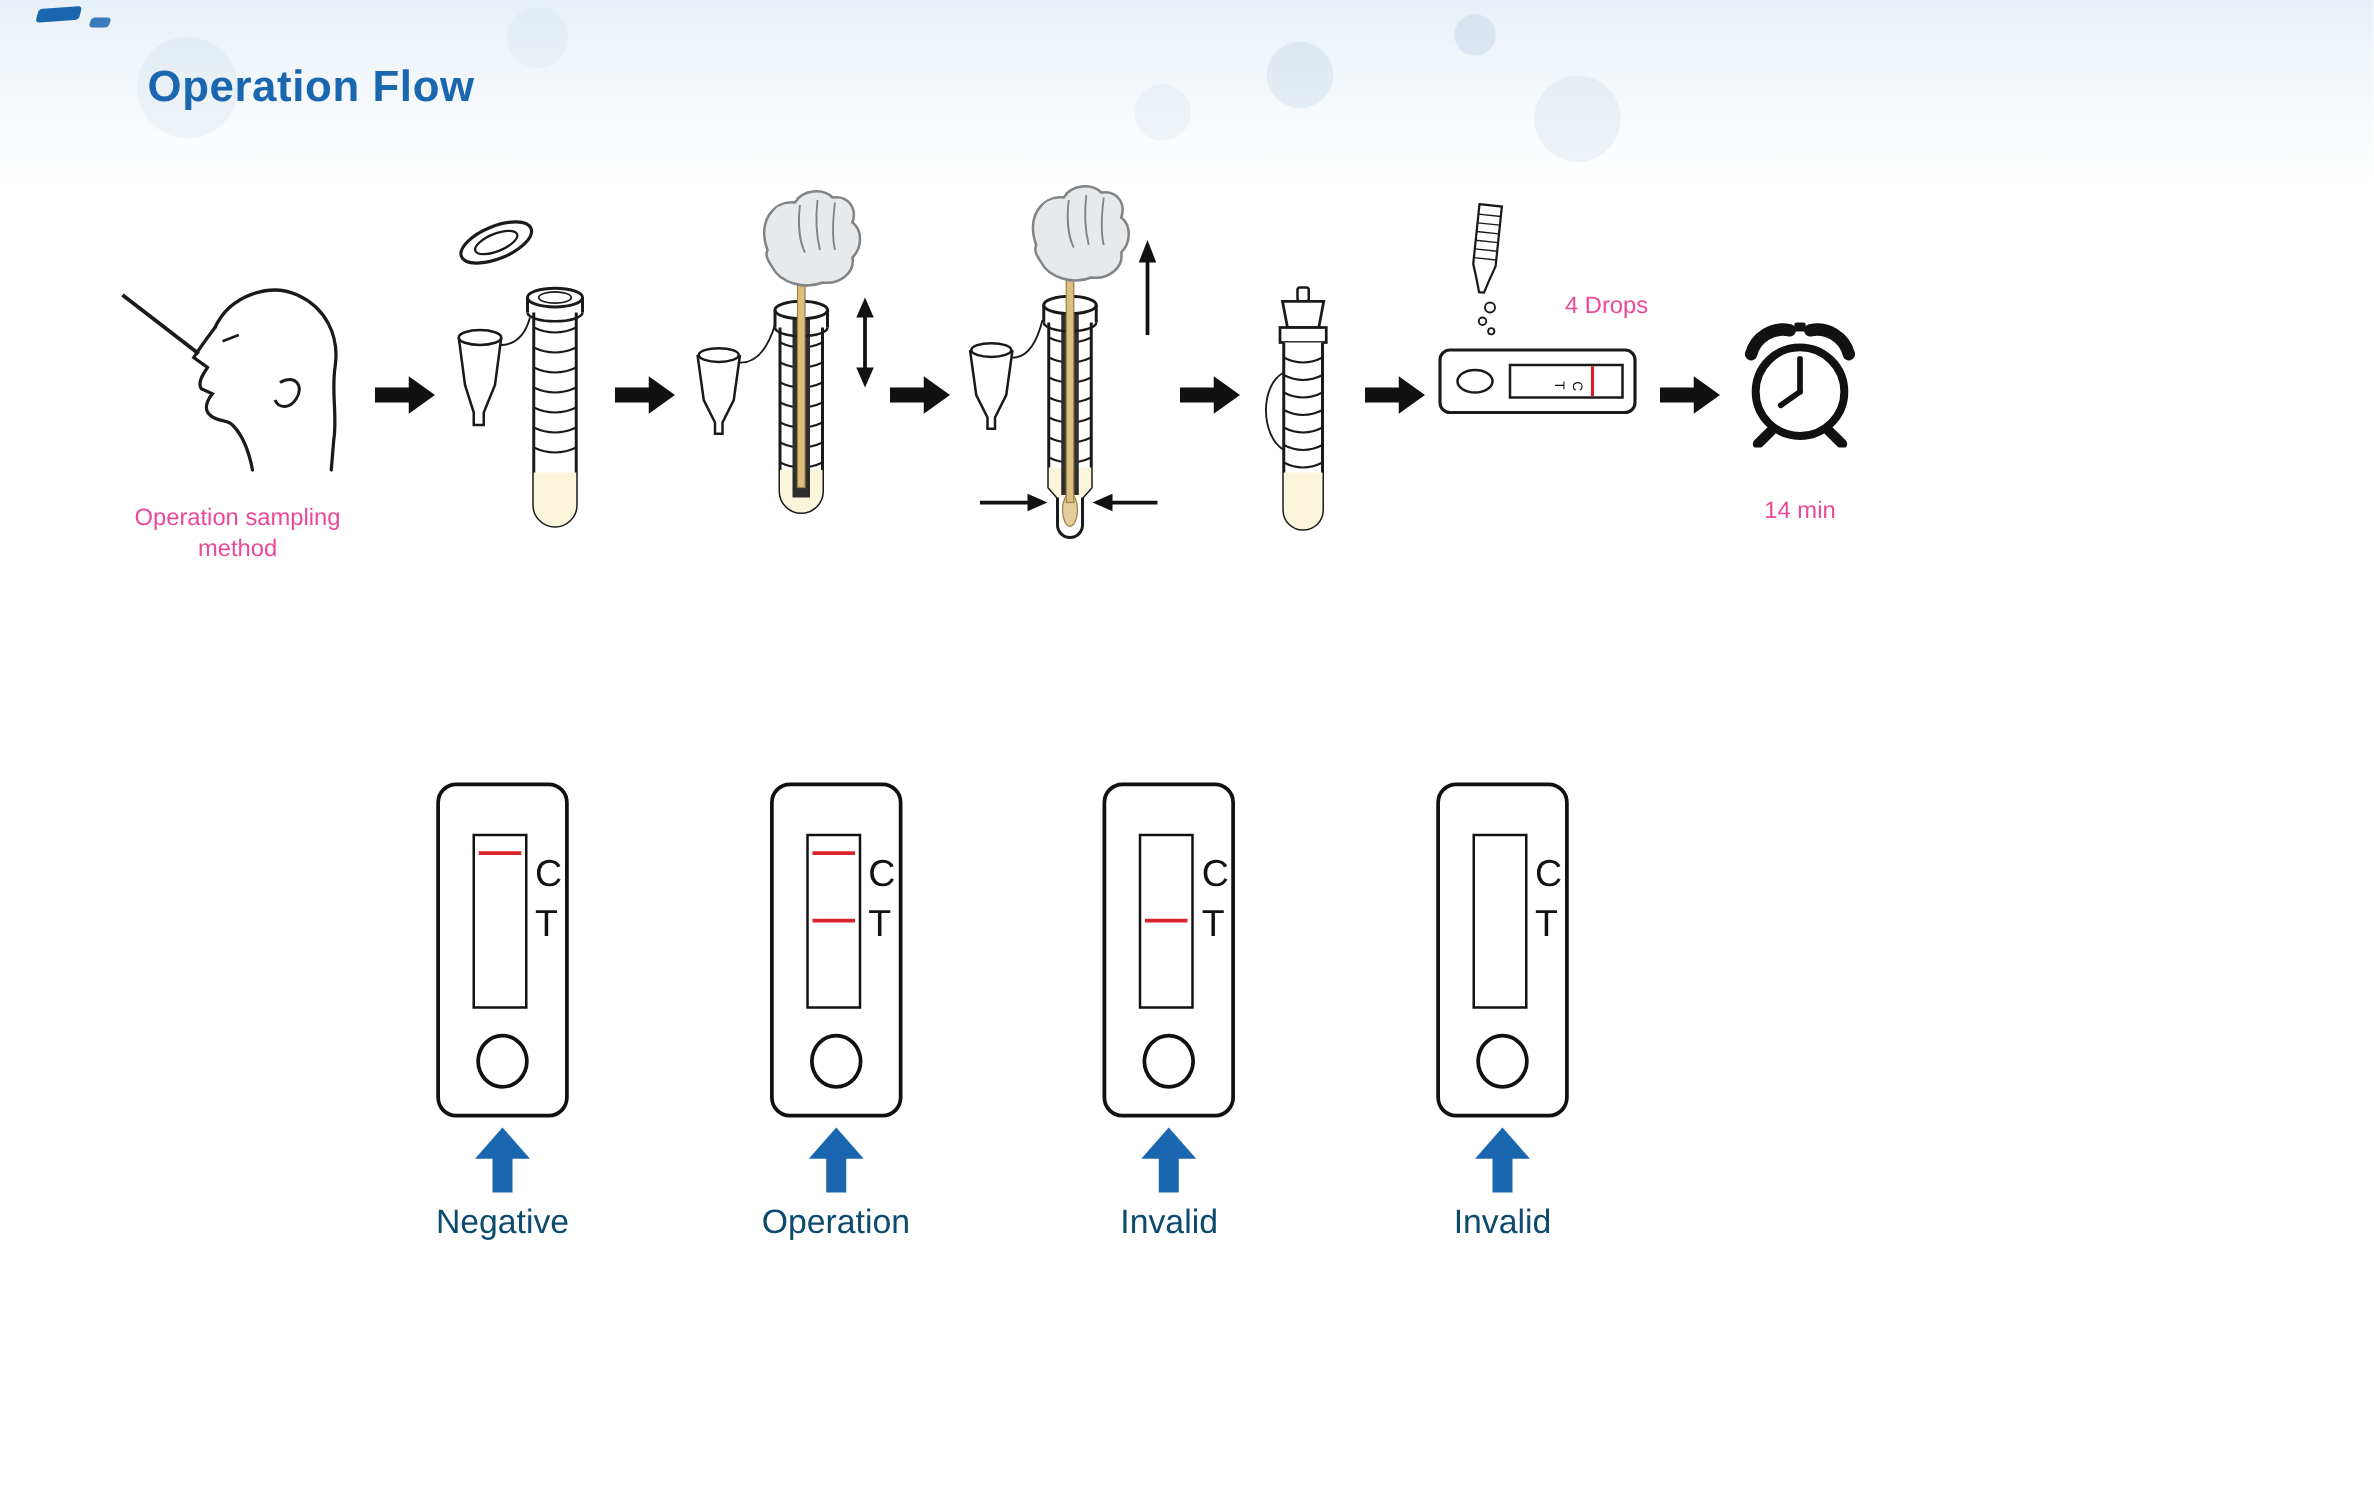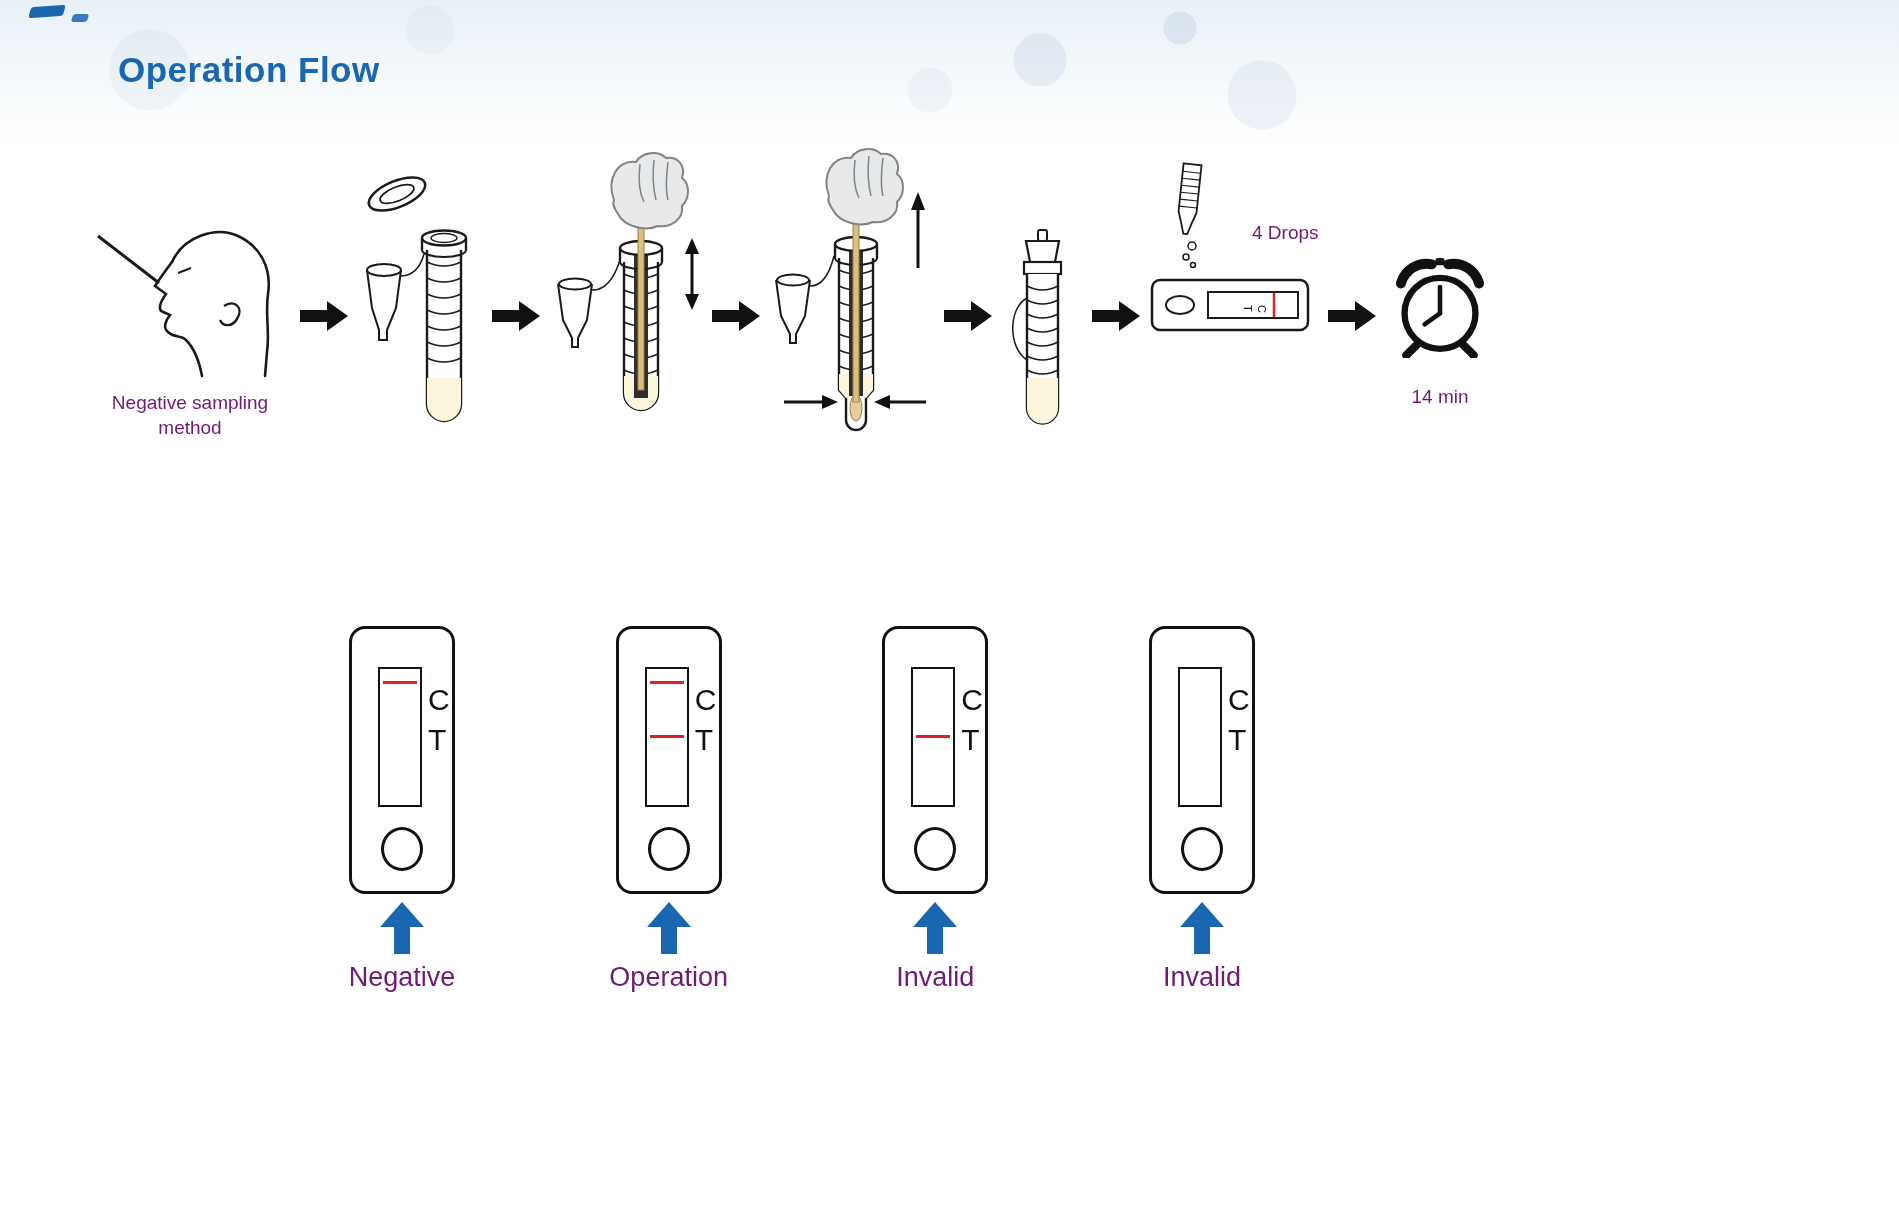--- a/index.html
+++ b/index.html
@@ -28,21 +28,21 @@
     position:absolute; font-size:35px; font-weight:800; letter-spacing:.5px;
     color:var(--accent-blue,#1a67b0);
   }
   #title-flow{left:118px; top:50px;}
   #title-results{left:118px; top:538px;}
 
   
   .step{position:absolute;}
   .flow-arrow{position:absolute; width:50px; height:32px;}
   .caption{
-    position:absolute; font-size:19px; line-height:25px; text-align:center; color:#701a75;
+    position:absolute; font-size:19px; line-height:25px; text-align:center; color:#ec4899;margin-top:12px;
   }
   #caption-sampling{left:85px; top:390px; width:210px;}
   #label-drops{left:1252px; top:220px; width:120px; text-align:left;}
   #label-time{left:1375px; top:384px; width:130px; text-align:center;}
 
   
   .results-row{
     position:absolute; left:292px; top:626px; width:1020px;
     display:flex; justify-content:space-between;
   }
@@ -66,21 +66,21 @@
   .up-arrow{position:relative; width:44px; height:52px; margin-top:8px;}
   .up-arrow::before{
     content:""; position:absolute; left:0; top:0; width:0; height:0;
     border-left:22px solid transparent; border-right:22px solid transparent;
     border-bottom:25px solid var(--accent-blue,#1a67b0);
   }
   .up-arrow::after{
     content:""; position:absolute; left:14px; top:24px; width:16px; height:28px;
     background:var(--accent-blue,#1a67b0);
   }
-  .result-label{margin-top:8px; font-size:27px; color:#701a75;}
+  .result-label{margin-top:8px; font-size:27px; color:#0c4a6e;}
 </style>
 </head>
 <body>
 
 <div class="page">
 
   <div class="banner"></div>
   <div class="corner-mark m1"></div>
   <div class="corner-mark m2"></div>
 
@@ -88,21 +88,21 @@
 
   <div class="step" style="left:92px; top:220px; width:200px; height:168px;">
     <svg viewBox="0 0 200 168" width="200" height="168">
       <line x1="6" y1="16" x2="67" y2="63" stroke="#1a1a1a" stroke-width="3"></line>
       <path d="M80,42 C92,16 124,6 146,16 C168,26 180,48 176,74 C173,95 178,112 175,132 L173,156" fill="none" stroke="#1a1a1a" stroke-width="2.6" stroke-linecap="round"></path>
       <path d="M80,42 C74,50 68,58 63,66 L74,74 C70,80 66,86 69,91 L78,95 C73,101 71,108 76,112 C82,118 90,115 94,120 C102,128 107,140 110,156" fill="none" stroke="#1a1a1a" stroke-width="2.6" stroke-linecap="round"></path>
       <path d="M86,53 l13,-5" fill="none" stroke="#1a1a1a" stroke-width="2"></path>
       <path d="M132,86 c11,-7 20,2 13,13 c-5,8 -14,8 -17,1" fill="none" stroke="#1a1a1a" stroke-width="2.4"></path>
     </svg>
   </div>
-  <div class="caption" id="caption-sampling">Negative sampling method</div>
+  <div class="caption" id="caption-sampling">Operation sampling method</div>
 
   <svg class="flow-arrow" style="left:300px; top:300px;" viewBox="0 0 50 32">
     <polygon points="0,10 27,10 27,1 48,16 27,31 27,22 0,22" fill="#111"></polygon>
   </svg>
 
   <div class="step" style="left:352px; top:166px; width:135px; height:270px;">
     <svg viewBox="0 0 135 270" width="135" height="270">
       <g transform="rotate(-22 45 28)">
         <ellipse cx="45" cy="28" rx="30" ry="13" fill="#fff" stroke="#1a1a1a" stroke-width="2.5"></ellipse>
         <ellipse cx="45" cy="28" rx="18" ry="7" fill="#fff" stroke="#1a1a1a" stroke-width="1.8"></ellipse>

